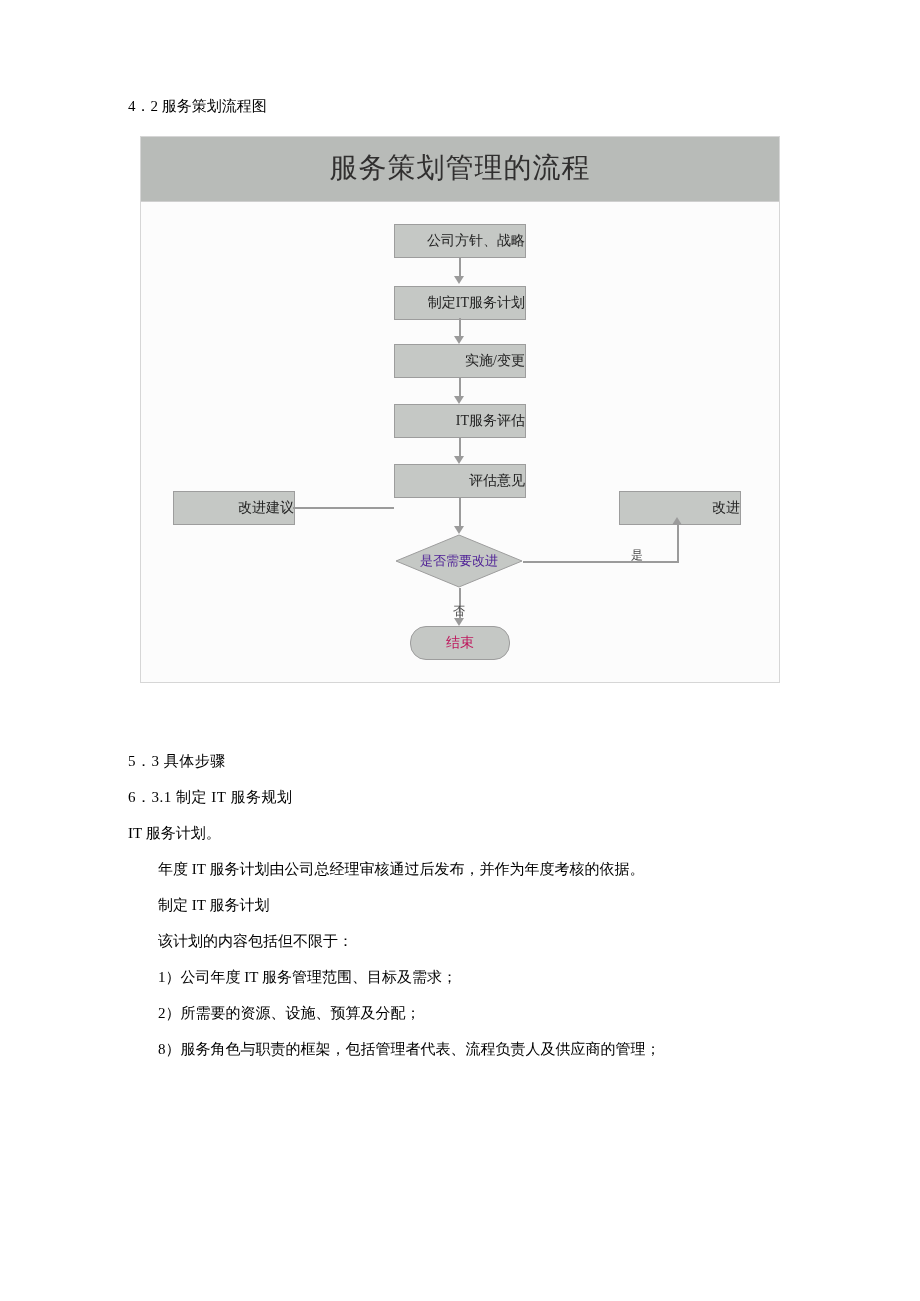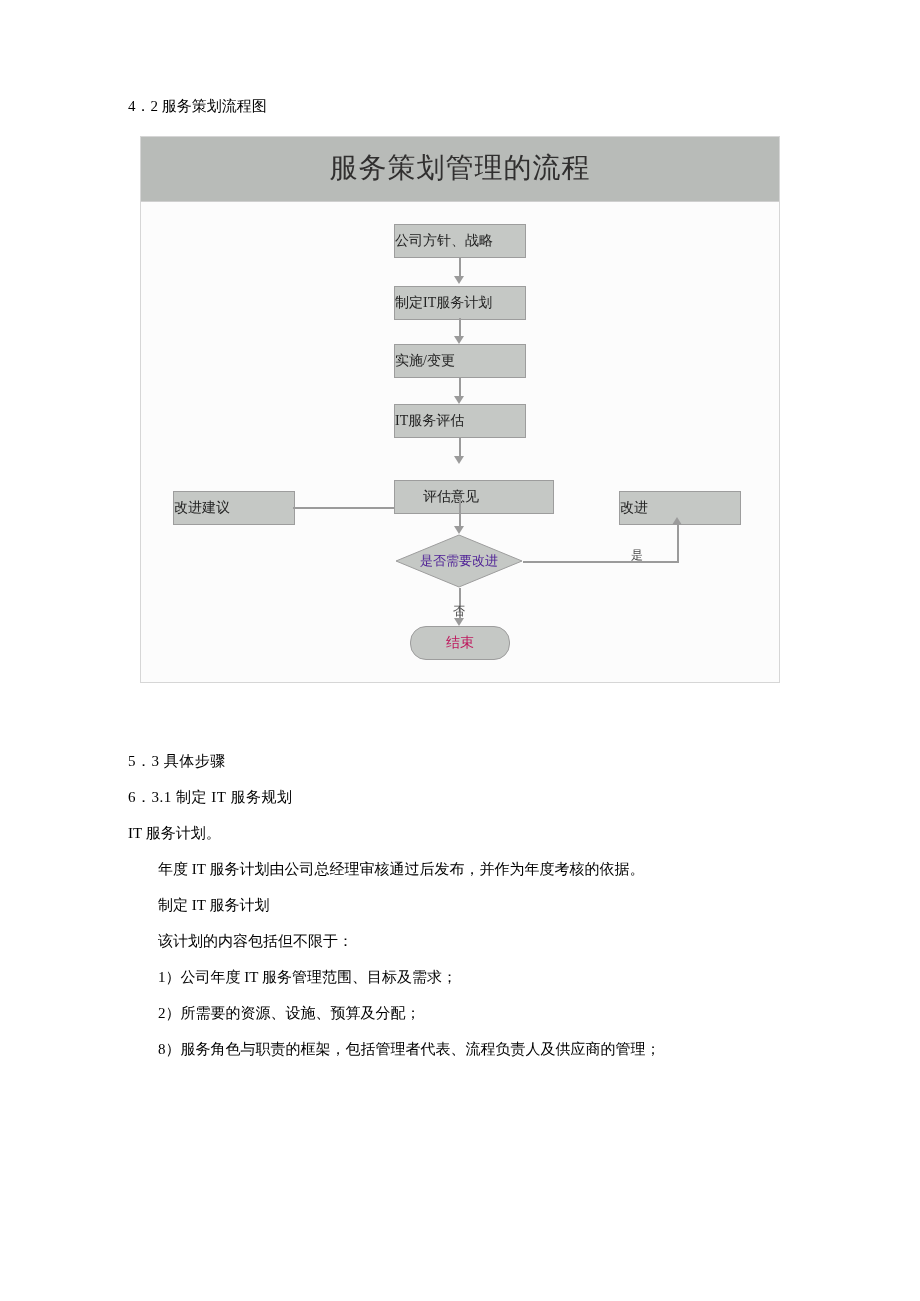--- a/index.html
+++ b/index.html
@@ -38,21 +38,21 @@
     .flowchart-body {
       position: relative;
       height: 480px;
       background: #fcfcfc;
     }
     .box {
       position: absolute;
       border: 1px solid #9d9d9d;
       background: #c5c8c5;
       color: #222;
-      text-align: left;
+      text-align: right;
       font-size: 14px;
       line-height: 16px;
       padding: 8px 0;
       font-family: "SimSun", "宋体", serif;
     }
     .box.w {
       width: 130px;
     }
     .box.side {
       width: 120px;
@@ -138,21 +138,21 @@
     <div class="arrowhead" style="left:313px; top:134px;"></div>
 
     <div class="box w" style="left:253px; top:142px;">实施/变更</div>
     <div class="conn-line" style="left:318px; top:176px; width:2px; height:20px;"></div>
     <div class="arrowhead" style="left:313px; top:194px;"></div>
 
     <div class="box w" style="left:253px; top:202px;">IT服务评估</div>
     <div class="conn-line" style="left:318px; top:236px; width:2px; height:20px;"></div>
     <div class="arrowhead" style="left:313px; top:254px;"></div>
 
-    <div class="box w" style="left:253px; top:278px;padding-left:28px;">评估意见</div>
+    <div class="box w" style="left:253px; top:262px;">评估意见</div>
 
     <div class="box side" style="left:32px; top:289px;">改进建议</div>
     <div class="conn-line" style="left:152px; top:305px; width:101px; height:2px;"></div>
 
     <div class="box side" style="left:478px; top:289px;">改进</div>
 
     <div class="conn-line" style="left:318px; top:296px; width:2px; height:30px;"></div>
     <div class="arrowhead" style="left:313px; top:324px;"></div>
 
     <div class="decision" style="left:254px; top:332px;">

